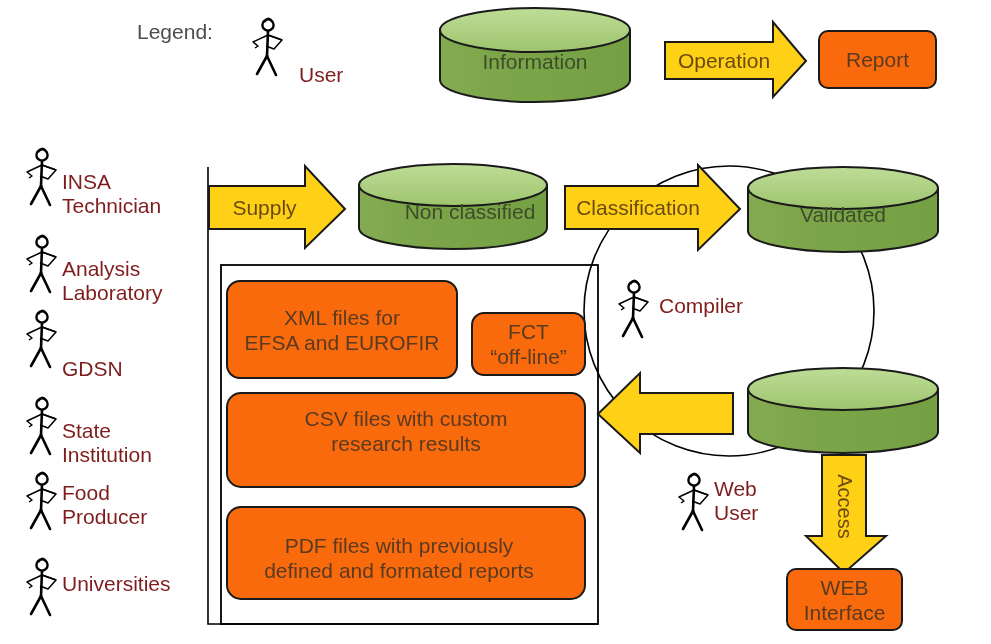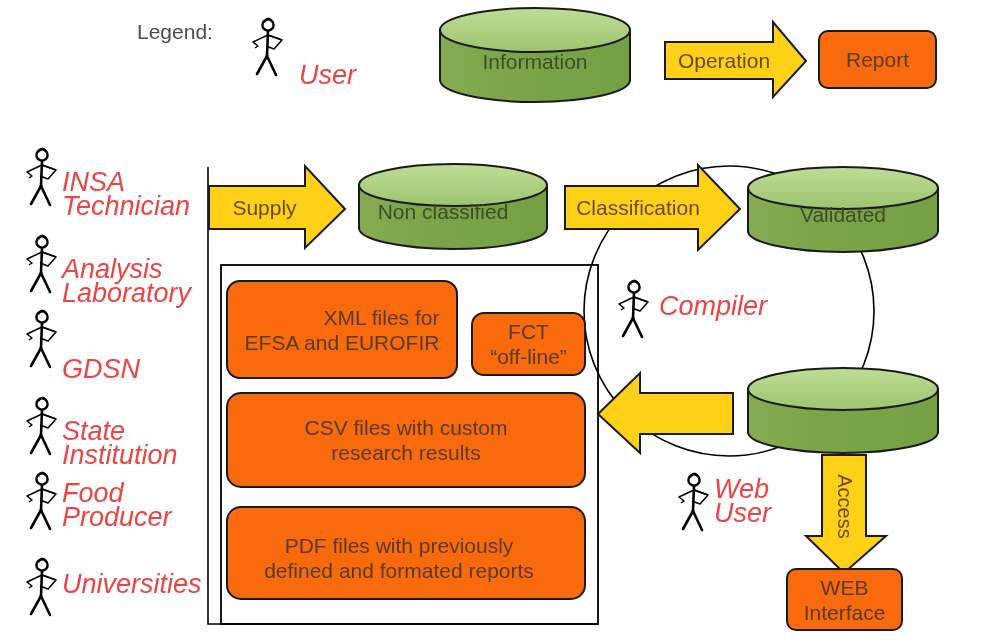--- a/index.html
+++ b/index.html
@@ -1,20 +1,20 @@
 <!DOCTYPE html>
 <html><head>
 <meta charset="utf-8">
 <style>
   html,body{margin:0;padding:0;background:#ffffff;}
   body{width:991px;height:644px;position:relative;overflow:hidden;
        font-family:"Liberation Sans","DejaVu Sans",sans-serif;}
   #stage{position:absolute;left:0;top:0;width:991px;height:644px;}
   #svgroot{position:absolute;left:0;top:0;width:991px;height:644px;}
-  .lbl{position:absolute;color:#ef4444;font-size:27px;line-height:24px;white-space:pre;font-style:italic;}
+  .lbl{position:absolute;color:#7f1d1d;font-size:21px;line-height:24px;white-space:pre;}
   .shape-text{position:absolute;display:flex;align-items:center;justify-content:center;
               text-align:center;color:#4d3a1a;pointer-events:none;}
   .cyl-text{color:#3d4d2a;font-size:21px;}
   .arrow-text{color:#6b4a10;font-size:21px;}
   .box-text{color:#5a3a20;font-size:21px;line-height:25px;}
   .legend-title{position:absolute;color:#4d4d4d;font-size:21px;}
   .rot-text{position:absolute;color:#6b4a10;font-size:20px;
             transform-origin:center center;}
 </style>
 </head>
@@ -116,29 +116,29 @@
   <div class="shape-text" style="left:819px;top:31px;width:117px;height:57px;color:#5a3a20;font-size:21px;">Report</div>
 
   <div class="lbl" style="left:62px;top:170px;">INSA<br>Technician</div>
   <div class="lbl" style="left:62px;top:257px;">Analysis<br>Laboratory</div>
   <div class="lbl" style="left:62px;top:357px;text-align:center;">GDSN</div>
   <div class="lbl" style="left:62px;top:419px;">State<br>Institution</div>
   <div class="lbl" style="left:62px;top:481px;">Food<br>Producer</div>
   <div class="lbl" style="left:62px;top:572px;">Universities</div>
 
   <div class="shape-text arrow-text" style="left:212px;top:192px;width:105px;height:32px;">Supply</div>
-  <div class="shape-text cyl-text" style="left:349px;top:192px;width:188px;height:40px;">Non classified</div>
+  <div class="shape-text cyl-text" style="left:376px;top:192px;width:188px;height:40px;">Non classified</div>
   <div class="shape-text arrow-text" style="left:568px;top:192px;width:140px;height:32px;">Classification</div>
   <div class="shape-text cyl-text" style="left:748px;top:195px;width:190px;height:40px;">Validated</div>
 
   <div class="rot-text" style="left:809px;top:495px;width:70px;text-align:center;transform:rotate(90deg);">Access</div>
 
   <div class="lbl" style="left:659px;top:294px;">Compiler</div>
   <div class="lbl" style="left:714px;top:477px;">Web<br>User</div>
 
   <div class="shape-text box-text" style="left:787px;top:569px;width:115px;height:61px;">WEB<br>Interface</div>
 
-  <div class="shape-text box-text" style="left:222px;top:281px;width:240px;height:97px;text-align:right;">XML files for<br>EFSA and EUROFIR</div>
+  <div class="shape-text box-text" style="left:222px;top:281px;width:240px;height:97px;">XML files for<br>EFSA and EUROFIR</div>
   <div class="shape-text box-text" style="left:472px;top:313px;width:113px;height:62px;border-radius:22px;">FCT<br>“off-line”</div>
-  <div class="shape-text box-text" style="left:227px;top:393px;width:358px;height:94px;">CSV files with custom<br>research results</div>
+  <div class="shape-text box-text" style="left:227px;top:384px;width:358px;height:94px;">CSV files with custom<br>research results</div>
   <div class="shape-text box-text" style="left:220px;top:507px;width:358px;height:102px;">PDF files with previously<br>defined and formated reports</div>
 
 </div>
 
 </body></html>

